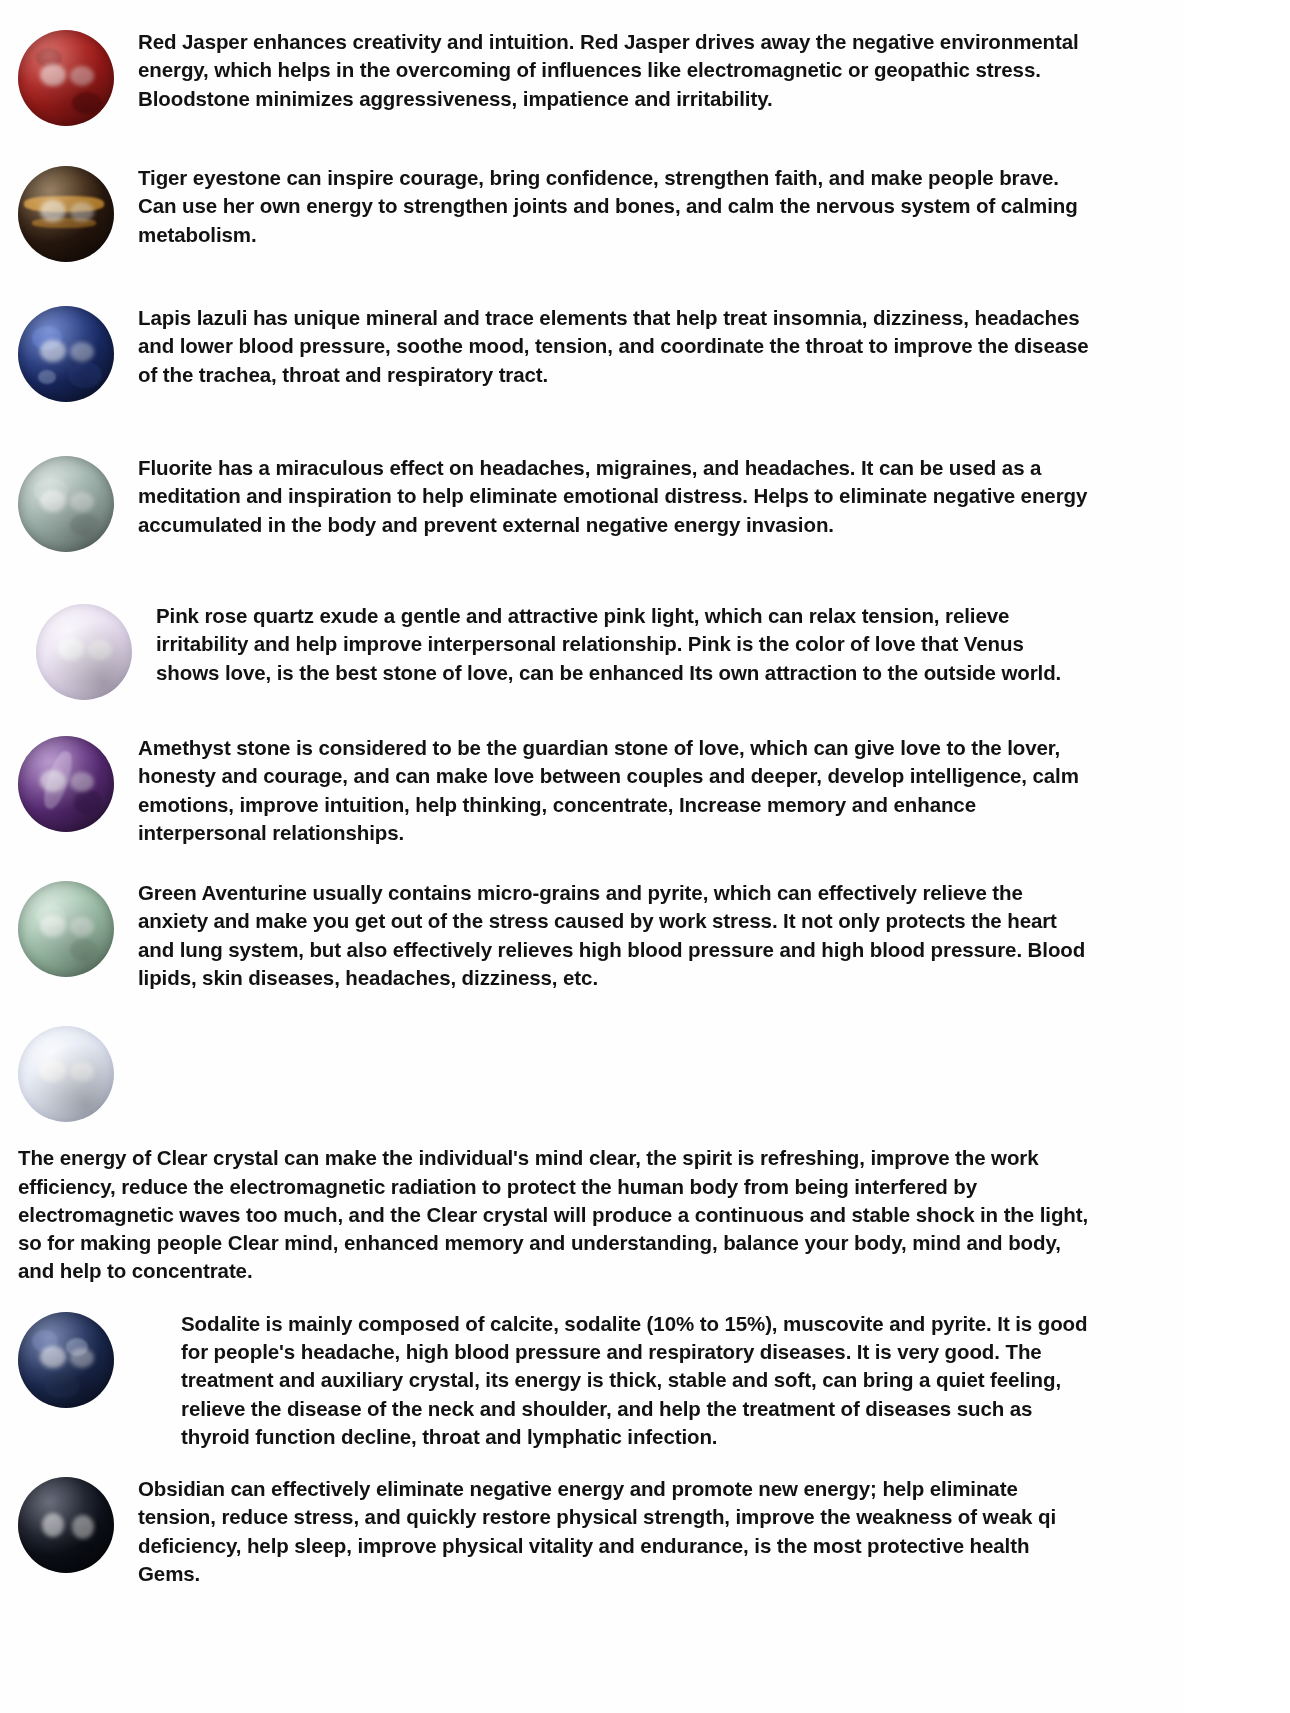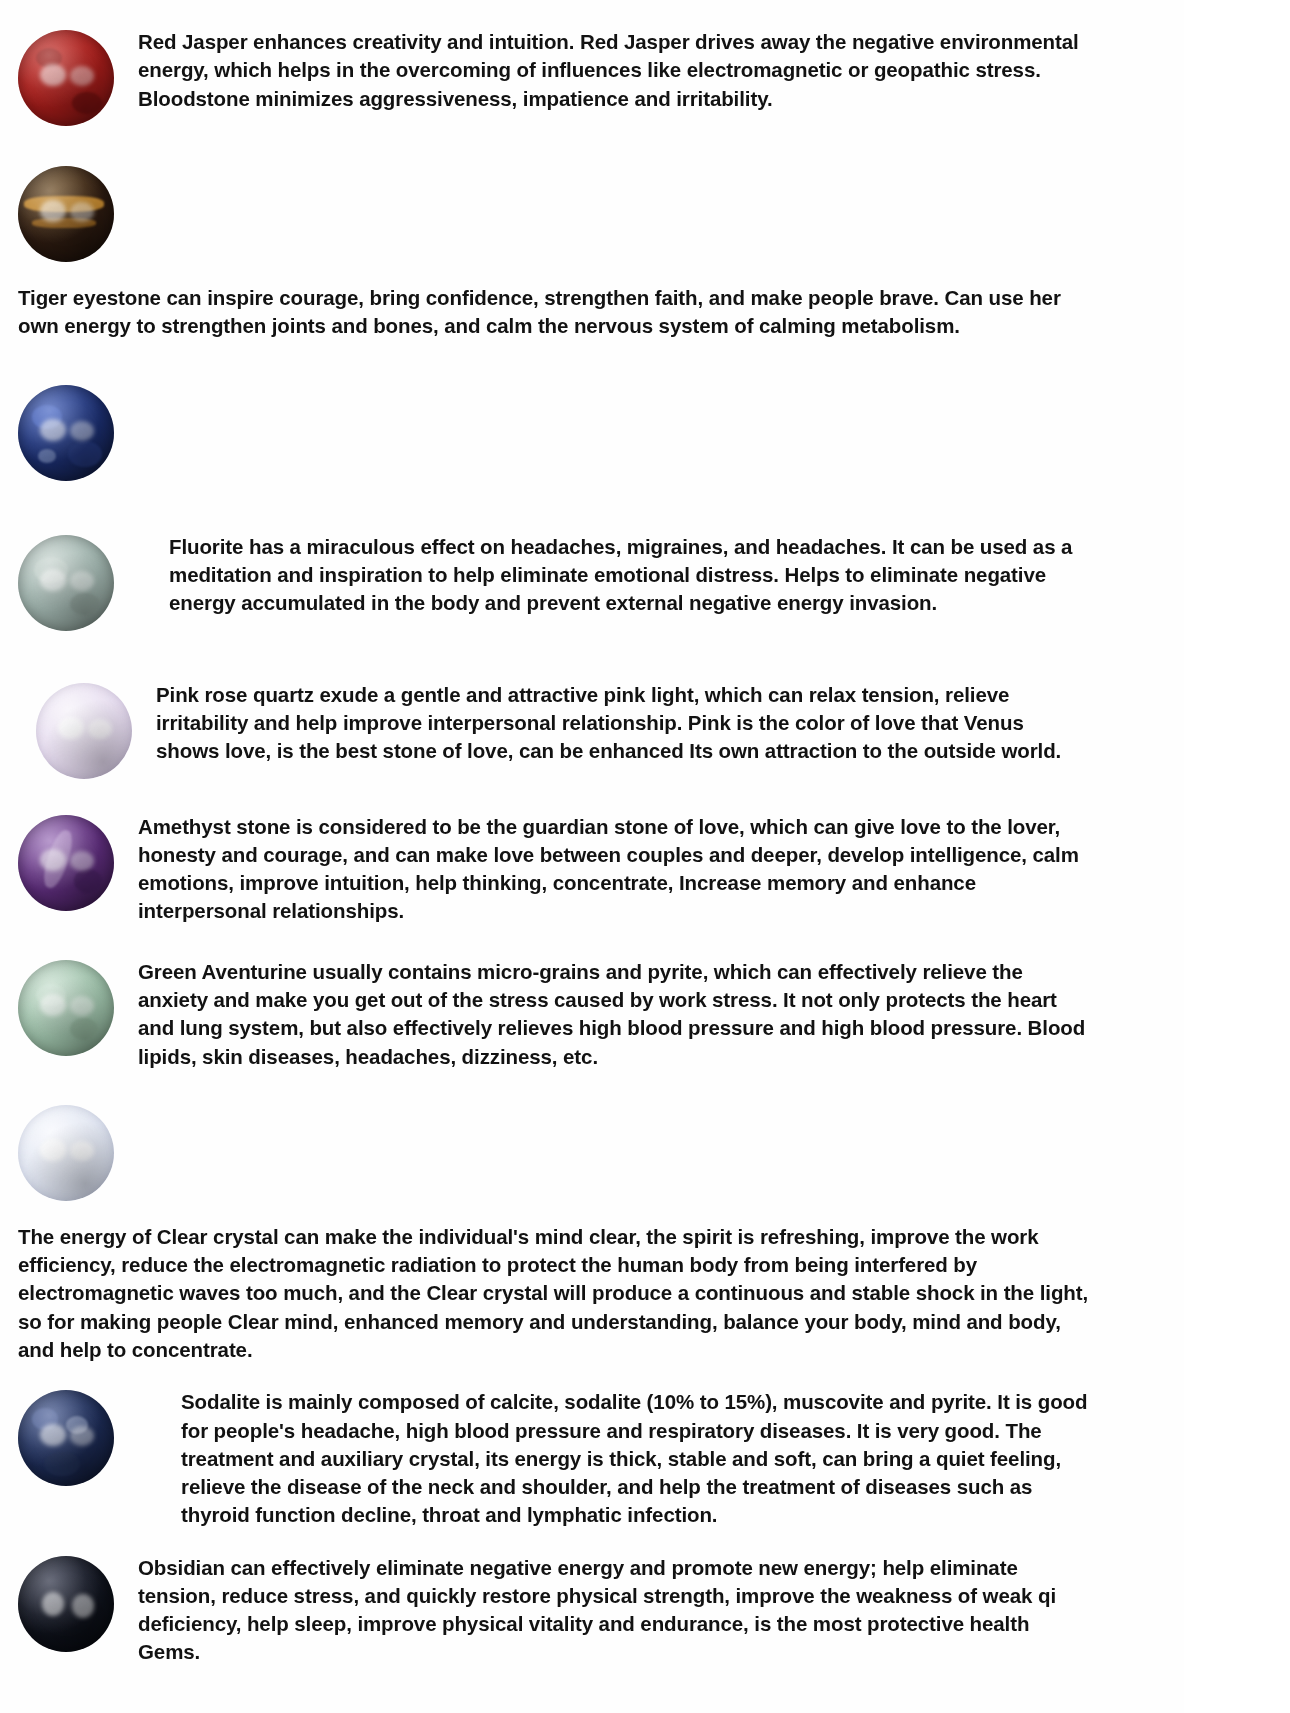--- a/index.html
+++ b/index.html
@@ -85,23 +85,23 @@
     font-size: 20.5px;
     line-height: 1.38;
     font-weight: bold;
     letter-spacing: -0.1px;
     color: #121212;
     margin: 0;
     text-align: left;
   }
   
   .stone-row.r0 { margin-top: 8px; margin-bottom: 36px; }
-  .stone-row.r1 { margin-bottom: 40px; flex-direction: column; }
+  .stone-row.r1 { margin-bottom: 40px; }
   .stone-row.r2 { margin-bottom: 50px; }
-  .stone-row.r3 { margin-bottom: 48px; gap: 31px; }
+  .stone-row.r3 { margin-bottom: 48px; }
   .stone-row.r4 { margin-bottom: 32px; padding-left: 36px; }
   .stone-row.r5 { margin-bottom: 30px; }
   .stone-row.r6 { margin-bottom: 30px; }
   .stone-row.r7 { margin-bottom: 22px; flex-direction: column; }
   .stone-row.r8 { margin-bottom: 22px; gap: 43px; }
   .stone-row.r9 { margin-bottom: 10px; justify-content: center; }
 </style>
 </head>
 <body>
 
@@ -142,20 +142,23 @@
       <div class="bead-cell">
         <div class="bead" style="background: radial-gradient(circle at 34% 28%, #3a58b4 0%, #1b2d6b 52%, #0c142f 100%);">
           <span class="speck" style="left:14px; top:20px; width:30px; height:24px; background:#4f6fd0;"></span>
           <span class="speck" style="left:50px; top:56px; width:34px; height:26px; background:#2a3f86;"></span>
           <span class="speck" style="left:20px; top:64px; width:18px; height:14px; background:#8fa0c8;"></span>
           <span class="hl1"></span>
             <span class="hl2"></span>
             <span class="sheen"></span>
         </div>
       </div>
+      <div class="text-cell">
+        <p class="stone-text">Lapis lazuli has unique mineral and trace elements that help treat insomnia, dizziness, headaches and lower blood pressure, soothe mood, tension, and coordinate the throat to improve the disease of the trachea, throat and respiratory tract.</p>
+      </div>
     </div>
 
     <div class="stone-row r3">
       <div class="bead-cell">
         <div class="bead" style="background: radial-gradient(circle at 34% 28%, #c2d0cb 0%, #9fb3ad 50%, #76867f 100%);">
           <span class="speck" style="left:16px; top:22px; width:34px; height:26px; background:#c9d6d0;"></span>
           <span class="speck" style="left:52px; top:58px; width:30px; height:22px; background:#86968f;"></span>
           <span class="hl1"></span>
             <span class="hl2"></span>
             <span class="sheen"></span>

